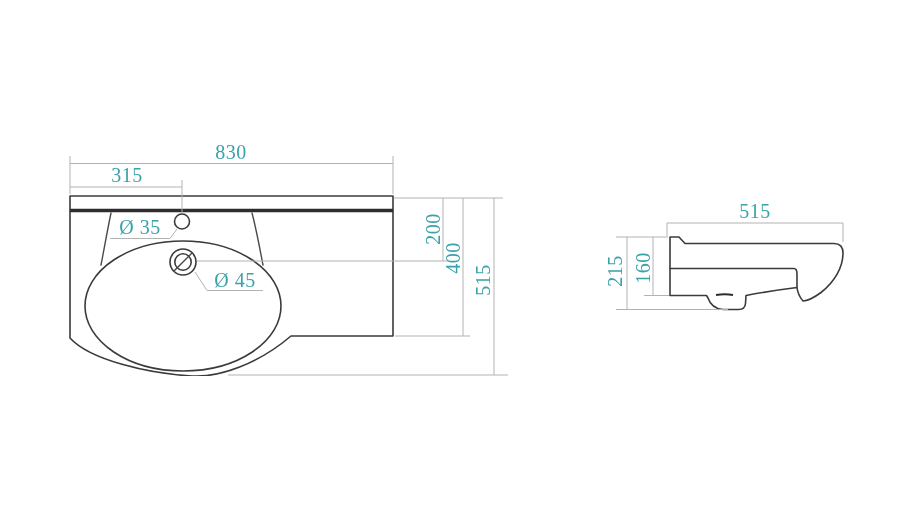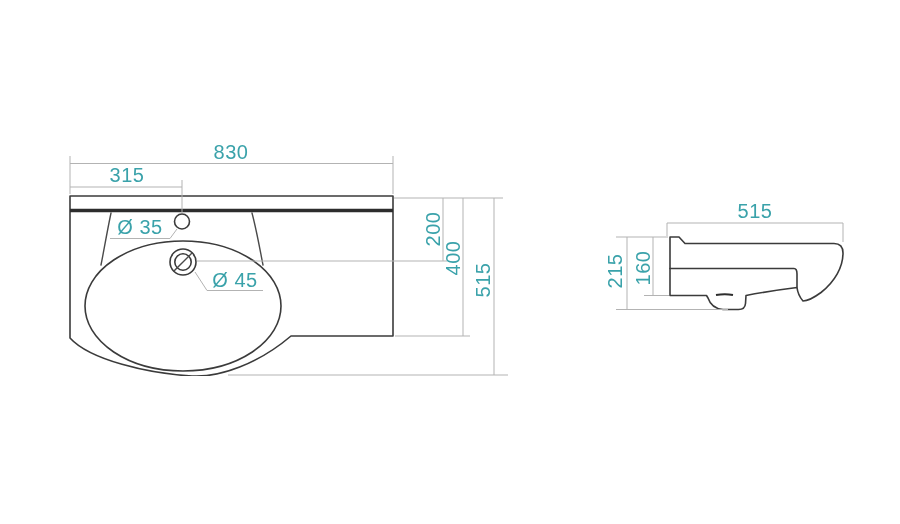--- a/index.html
+++ b/index.html
@@ -1,21 +1,21 @@
 <!DOCTYPE html>
 <html><head>
 <meta charset="utf-8">
 <style>
   html,body{margin:0;padding:0;background:#ffffff;}
   .canvas{
     position:relative;
     width:900px;height:376px;
     background:#ffffff;
     overflow:hidden;
-    font-family:Liberation Sans, sans-serif;
+    font-family:Liberation Serif, serif;
   }
   svg{display:block;}
   .outline{fill:none;stroke:#3b3b3b;stroke-width:1.6;stroke-linejoin:round;stroke-linecap:round;}
   .outline-fill{fill:#ffffff;stroke:#3b3b3b;stroke-width:1.6;stroke-linejoin:round;}
   .bold-edge{stroke:#2d2d2d;stroke-width:3.4;fill:none;}
   .thin{fill:none;stroke:#4a4a4a;stroke-width:1.4;stroke-linecap:round;}
   .dim{stroke:#b3b3b3;stroke-width:1;fill:none;stroke-linecap:butt;}
   .dim-text{
     fill:#3aa2aa;
     font-size:20px;

